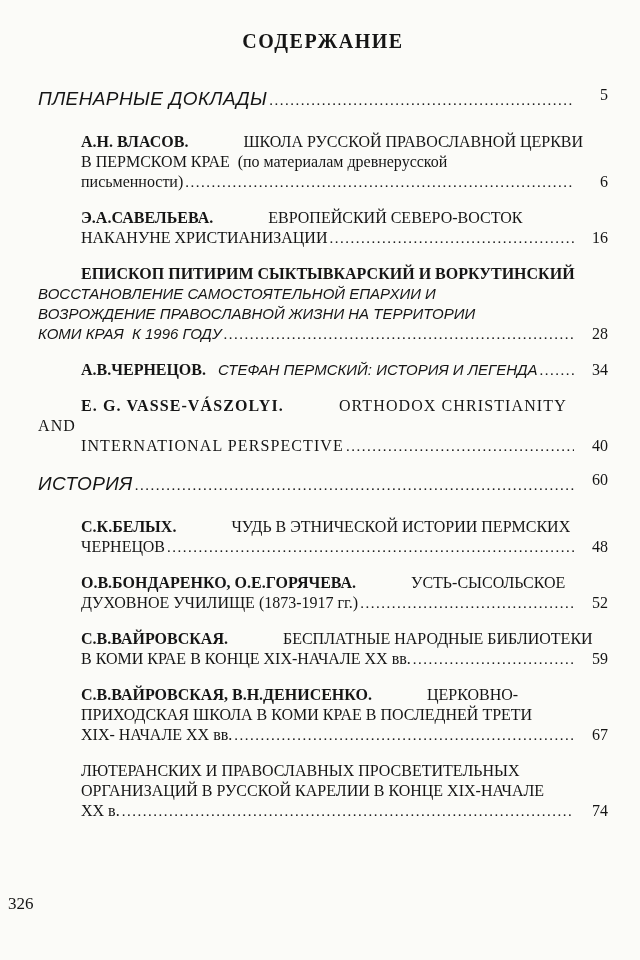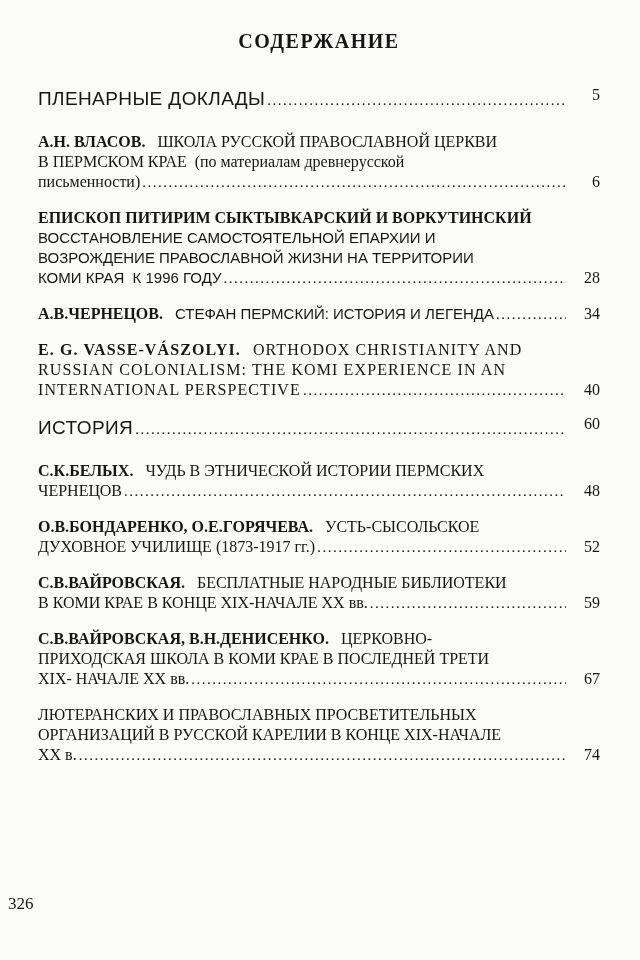--- a/index.html
+++ b/index.html
@@ -9,41 +9,41 @@
   body {
     width: 640px;
     height: 960px;
     background: #fbfbf8;
     color: #151515;
     font-family: "Liberation Serif", serif;
     position: relative;
     overflow: hidden;
   }
   .content {
-    padding: 30px 40px 0 38px;
+    padding: 30px 32px 0 38px;
   }
   .page-title {
     text-align: center;
     font-family: "Liberation Serif", serif;
     font-size: 20px;
     font-weight: bold;
     letter-spacing: 1.5px;
     margin: 0 0 34px 0;
   }
   .entry {
     margin-bottom: 16px;
     font-size: 16px;
     line-height: 20px;
   }
   .entry.heading {
     margin-bottom: 20px;
     line-height: 24px;
   }
-  .serif { font-family: "Liberation Serif", serif; }
-  .sans  { font-family: "Liberation Sans", sans-serif; font-size: 15px; }
+  .serif { font-family: "Liberation Serif", serif; margin-left: 43px; }
+  .sans  { font-family: "Liberation Sans", sans-serif; font-size: 15px; font-style: italic; }
   .heading .sans { font-size: 19px; letter-spacing: 0.4px; }
   .b { font-weight: bold; }
   .line .b:not(:last-child) { margin-right: 12px; }
   .line.last {
     display: flex;
     align-items: baseline;
   }
   .line.last > span:not(.leader):not(.pagenum) {
     flex: 0 0 auto;
     white-space: nowrap;
@@ -98,40 +98,47 @@
       <div class="entry">
         <div class="line"><span class="b serif">А.Н. ВЛАСОВ.</span><span class="serif">ШКОЛА РУССКОЙ ПРАВОСЛАВНОЙ ЦЕРКВИ</span></div>
         <div class="line"><span class="serif">В ПЕРМСКОМ КРАЕ&nbsp; (по материалам древнерусской</span></div>
         <div class="line last">
           <span class="serif">письменности)</span>
           <span class="leader"></span>
           <span class="pagenum">6</span>
         </div>
       </div>
       <div class="entry">
+        <div class="line"><span class="b serif">Э.А.САВЕЛЬЕВА.</span><span class="serif">ЕВРОПЕЙСКИЙ СЕВЕРО-ВОСТОК</span></div>
+        <div class="line last">
+          <span class="serif">НАКАНУНЕ ХРИСТИАНИЗАЦИИ</span>
+          <span class="leader"></span>
+          <span class="pagenum">16</span>
+        </div>
+      </div>
+      <div class="entry">
         <div class="line"><span class="b serif">ЕПИСКОП ПИТИРИМ СЫКТЫВКАРСКИЙ И ВОРКУТИНСКИЙ</span></div>
         <div class="line"><span class="sans">ВОССТАНОВЛЕНИЕ САМОСТОЯТЕЛЬНОЙ ЕПАРХИИ И</span></div>
         <div class="line"><span class="sans">ВОЗРОЖДЕНИЕ ПРАВОСЛАВНОЙ ЖИЗНИ НА ТЕРРИТОРИИ</span></div>
         <div class="line last">
           <span class="sans">КОМИ КРАЯ&nbsp; К 1996 ГОДУ </span>
           <span class="leader"></span>
           <span class="pagenum">28</span>
         </div>
       </div>
       <div class="entry">
         <div class="line last">
           <span class="b serif">А.В.ЧЕРНЕЦОВ.</span>
           <span class="sans">СТЕФАН ПЕРМСКИЙ: ИСТОРИЯ И ЛЕГЕНДА</span>
           <span class="leader"></span>
           <span class="pagenum">34</span>
         </div>
       </div>
       <div class="entry ls">
         <div class="line"><span class="b serif">E. G. VASSE-VÁSZOLYI.</span><span class="serif">ORTHODOX CHRISTIANITY AND</span></div>
-        <div class="line"><span class="serif">RUSSIAN COLONIALISM: THE KOMI EXPERIENCE IN AN</span></div>
         <div class="line last">
           <span class="serif">INTERNATIONAL PERSPECTIVE</span>
           <span class="leader"></span>
           <span class="pagenum">40</span>
         </div>
       </div>
       <div class="entry heading">
         <div class="line last">
           <span class="sans">ИСТОРИЯ</span>
           <span class="leader"></span>

